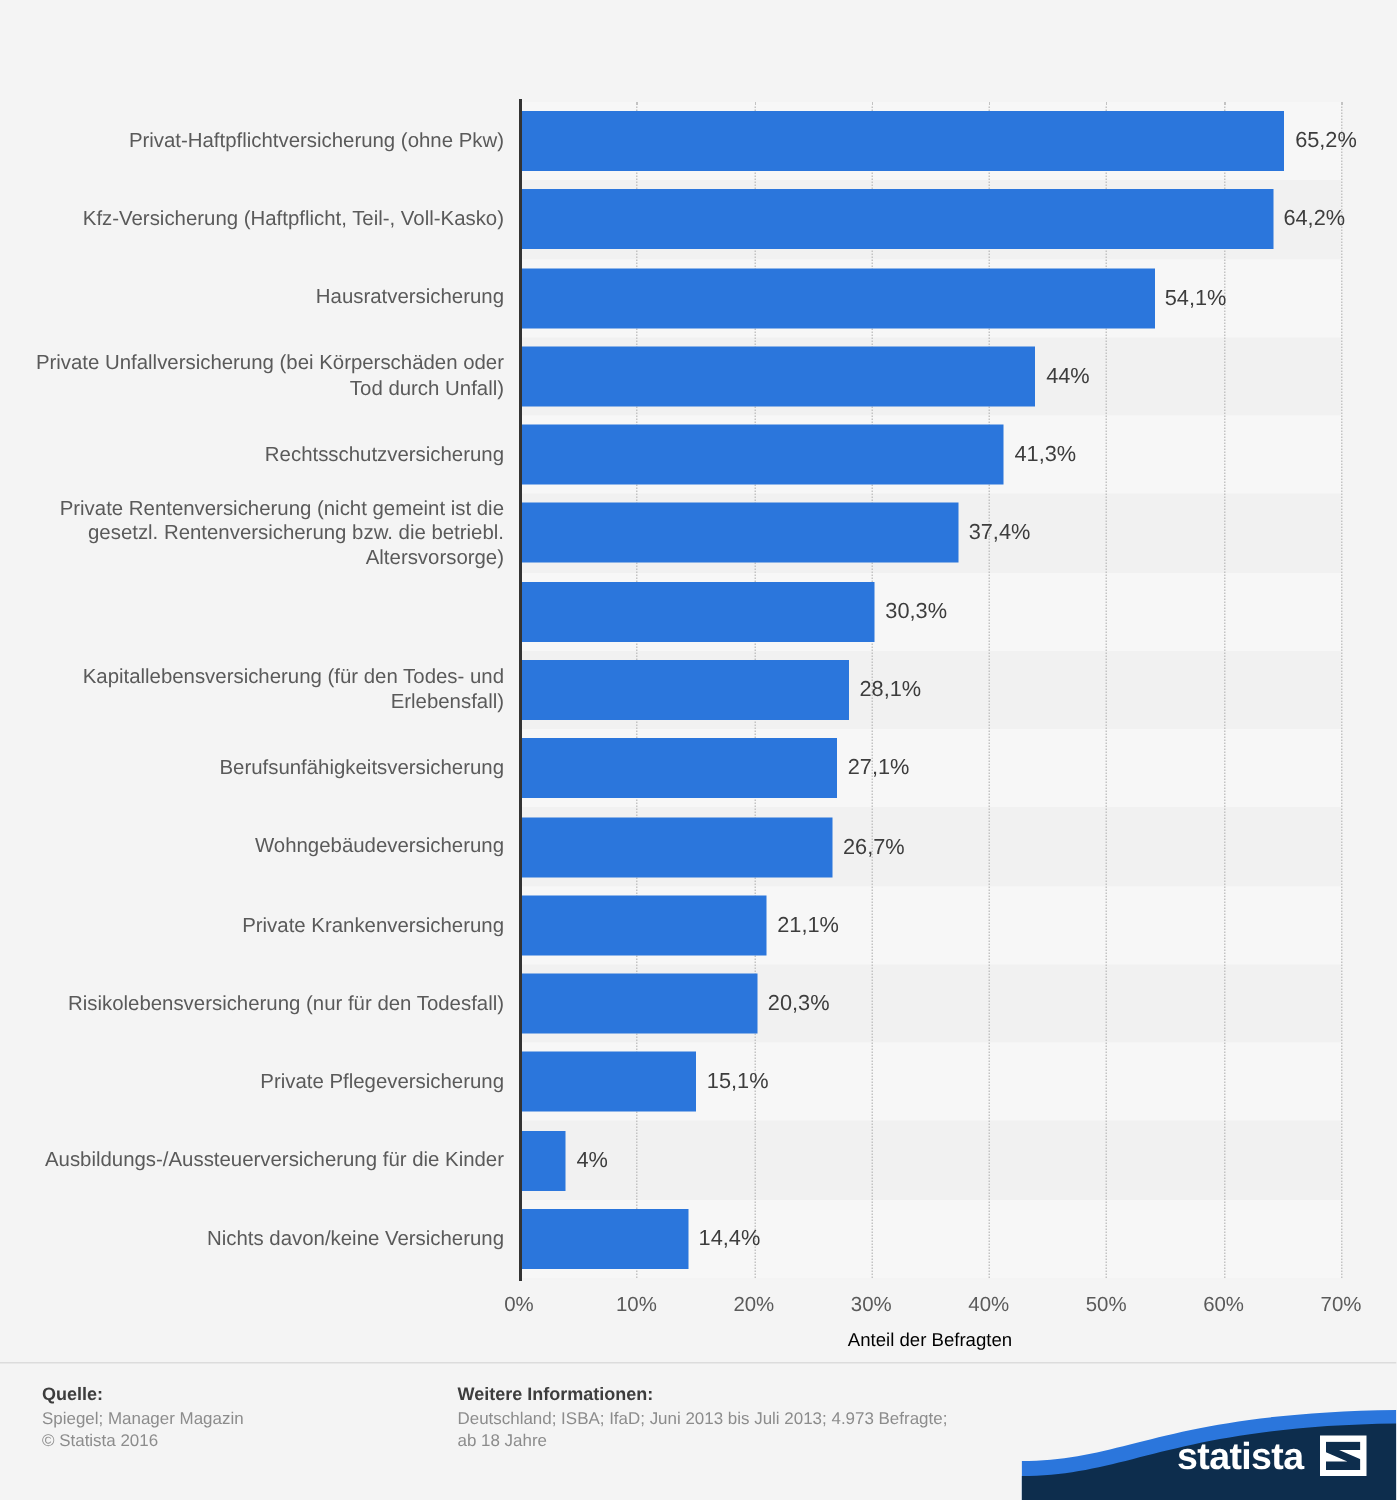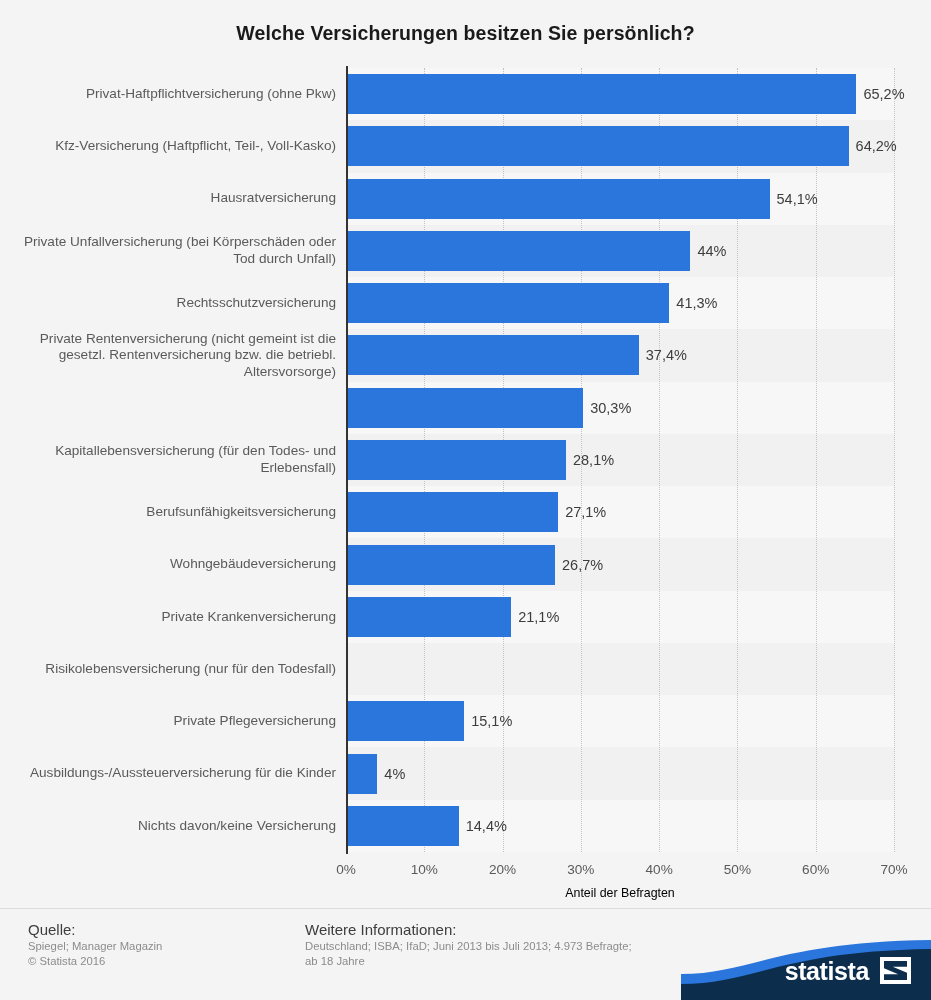--- a/index.html
+++ b/index.html
@@ -67,21 +67,21 @@
   .xlabel{
     position:absolute;left:346px;top:886px;width:548px;
     text-align:center;font-size:12.4px;color:#000000;
   }
   
   .footer-rule{
     position:absolute;left:0;top:908px;width:931px;height:1px;
     background:#dcdcdc;
   }
   .foot-col{position:absolute;font-size:11.3px;line-height:15px;color:#8c8c8c;}
-  .foot-col .hd{font-weight:normal;color:#3d3d3d;font-size:15px;margin-bottom:2px;}
+  .foot-col .hd{font-weight:bold;color:#3d3d3d;font-size:12px;margin-bottom:2px;}
   .foot-left{left:28px;top:922px;width:250px;}
   .foot-right{left:305px;top:922px;width:420px;}
   
   .logo{
     position:absolute;right:0;bottom:0;width:250px;height:66px;
     overflow:hidden;
   }
   .logo svg{display:block;}
   .logo-text{
     position:absolute;right:62px;bottom:14px;
@@ -96,21 +96,20 @@
     width:23px;height:19px;
     background:#0d2d4d;
     clip-path:polygon(0 0,100% 0,100% 30%,38% 30%,100% 62%,100% 100%,0 100%,0 70%,62% 70%,0 38%);
   }
 </style>
 </head>
 <body>
 
 <div class="chart-card">
 
-  <div class="chart-title">Welche Versicherungen besitzen Sie persönlich?</div>
 
   <div class="plot">
     <div class="bands">
         <div class="band a" style="top: 0px; height: 52.2667px;"></div>
         <div class="band b" style="top: 52.2667px; height: 52.2667px;"></div>
         <div class="band a" style="top: 104.533px; height: 52.2667px;"></div>
         <div class="band b" style="top: 156.8px; height: 52.2667px;"></div>
         <div class="band a" style="top: 209.067px; height: 52.2667px;"></div>
         <div class="band b" style="top: 261.333px; height: 52.2667px;"></div>
         <div class="band a" style="top: 313.6px; height: 52.2667px;"></div>
@@ -170,20 +169,24 @@
           <div class="bar-value" style="left: 219.154px;">27,1%</div>
         </div>
         <div class="row" style="top: 476.533px; height: 40px;">
           <div class="bar" style="width: 209.023px; background: rgb(43, 118, 220);"></div>
           <div class="bar-value" style="left: 216.023px;">26,7%</div>
         </div>
         <div class="row" style="top: 528.8px; height: 40px;">
           <div class="bar" style="width: 165.183px; background: rgb(43, 118, 220);"></div>
           <div class="bar-value" style="left: 172.183px;">21,1%</div>
         </div>
+        <div class="row" style="top: 581.067px; height: 40px;">
+          <div class="bar" style="width: 158.92px; background: rgb(43, 118, 220);"></div>
+          <div class="bar-value" style="left: 165.92px;">20,3%</div>
+        </div>
         <div class="row" style="top: 633.333px; height: 40px;">
           <div class="bar" style="width: 118.211px; background: rgb(43, 118, 220);"></div>
           <div class="bar-value" style="left: 125.211px;">15,1%</div>
         </div>
         <div class="row" style="top: 685.6px; height: 40px;">
           <div class="bar" style="width: 31.3143px; background: rgb(43, 118, 220);"></div>
           <div class="bar-value" style="left: 38.3143px;">4%</div>
         </div>
         <div class="row" style="top: 737.867px; height: 40px;">
           <div class="bar" style="width: 112.731px; background: rgb(43, 118, 220);"></div>

